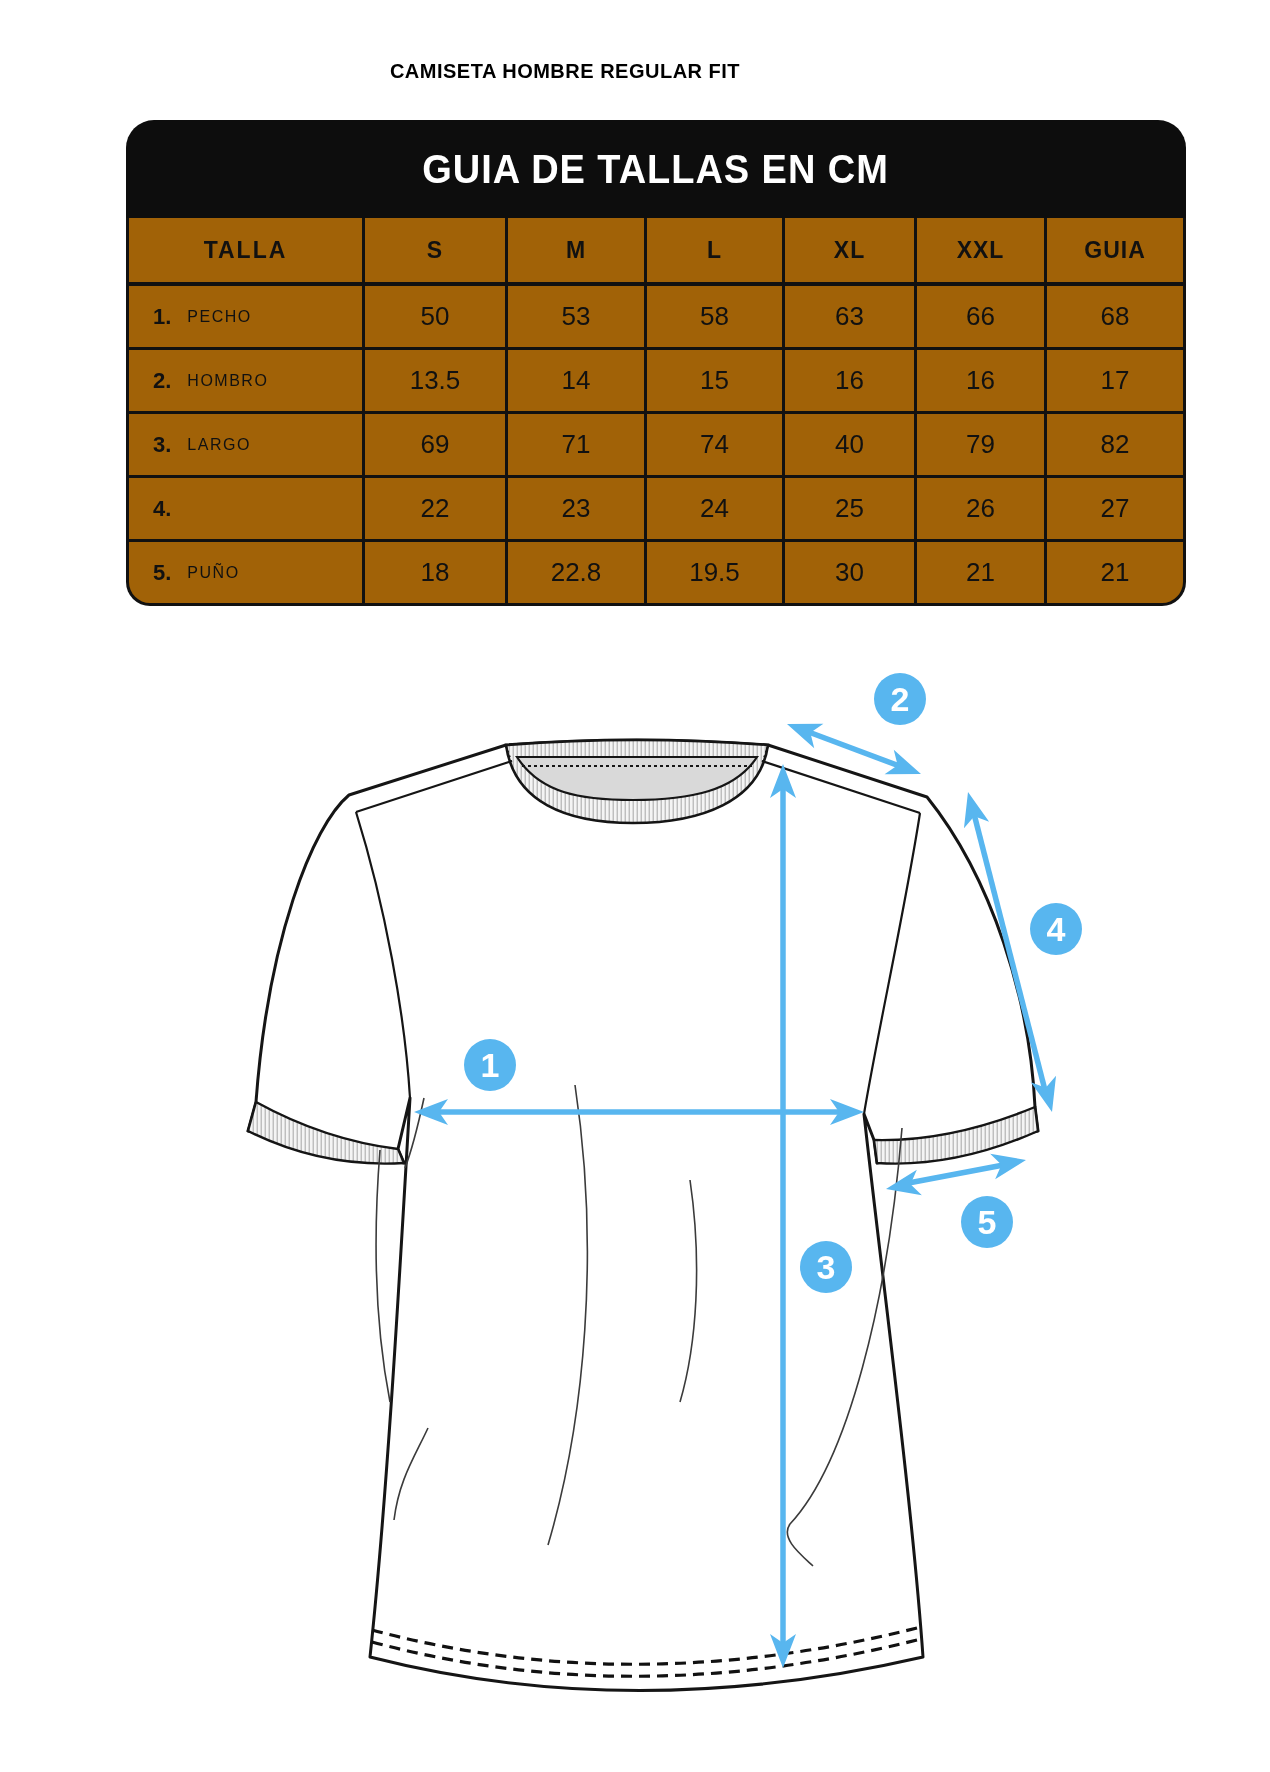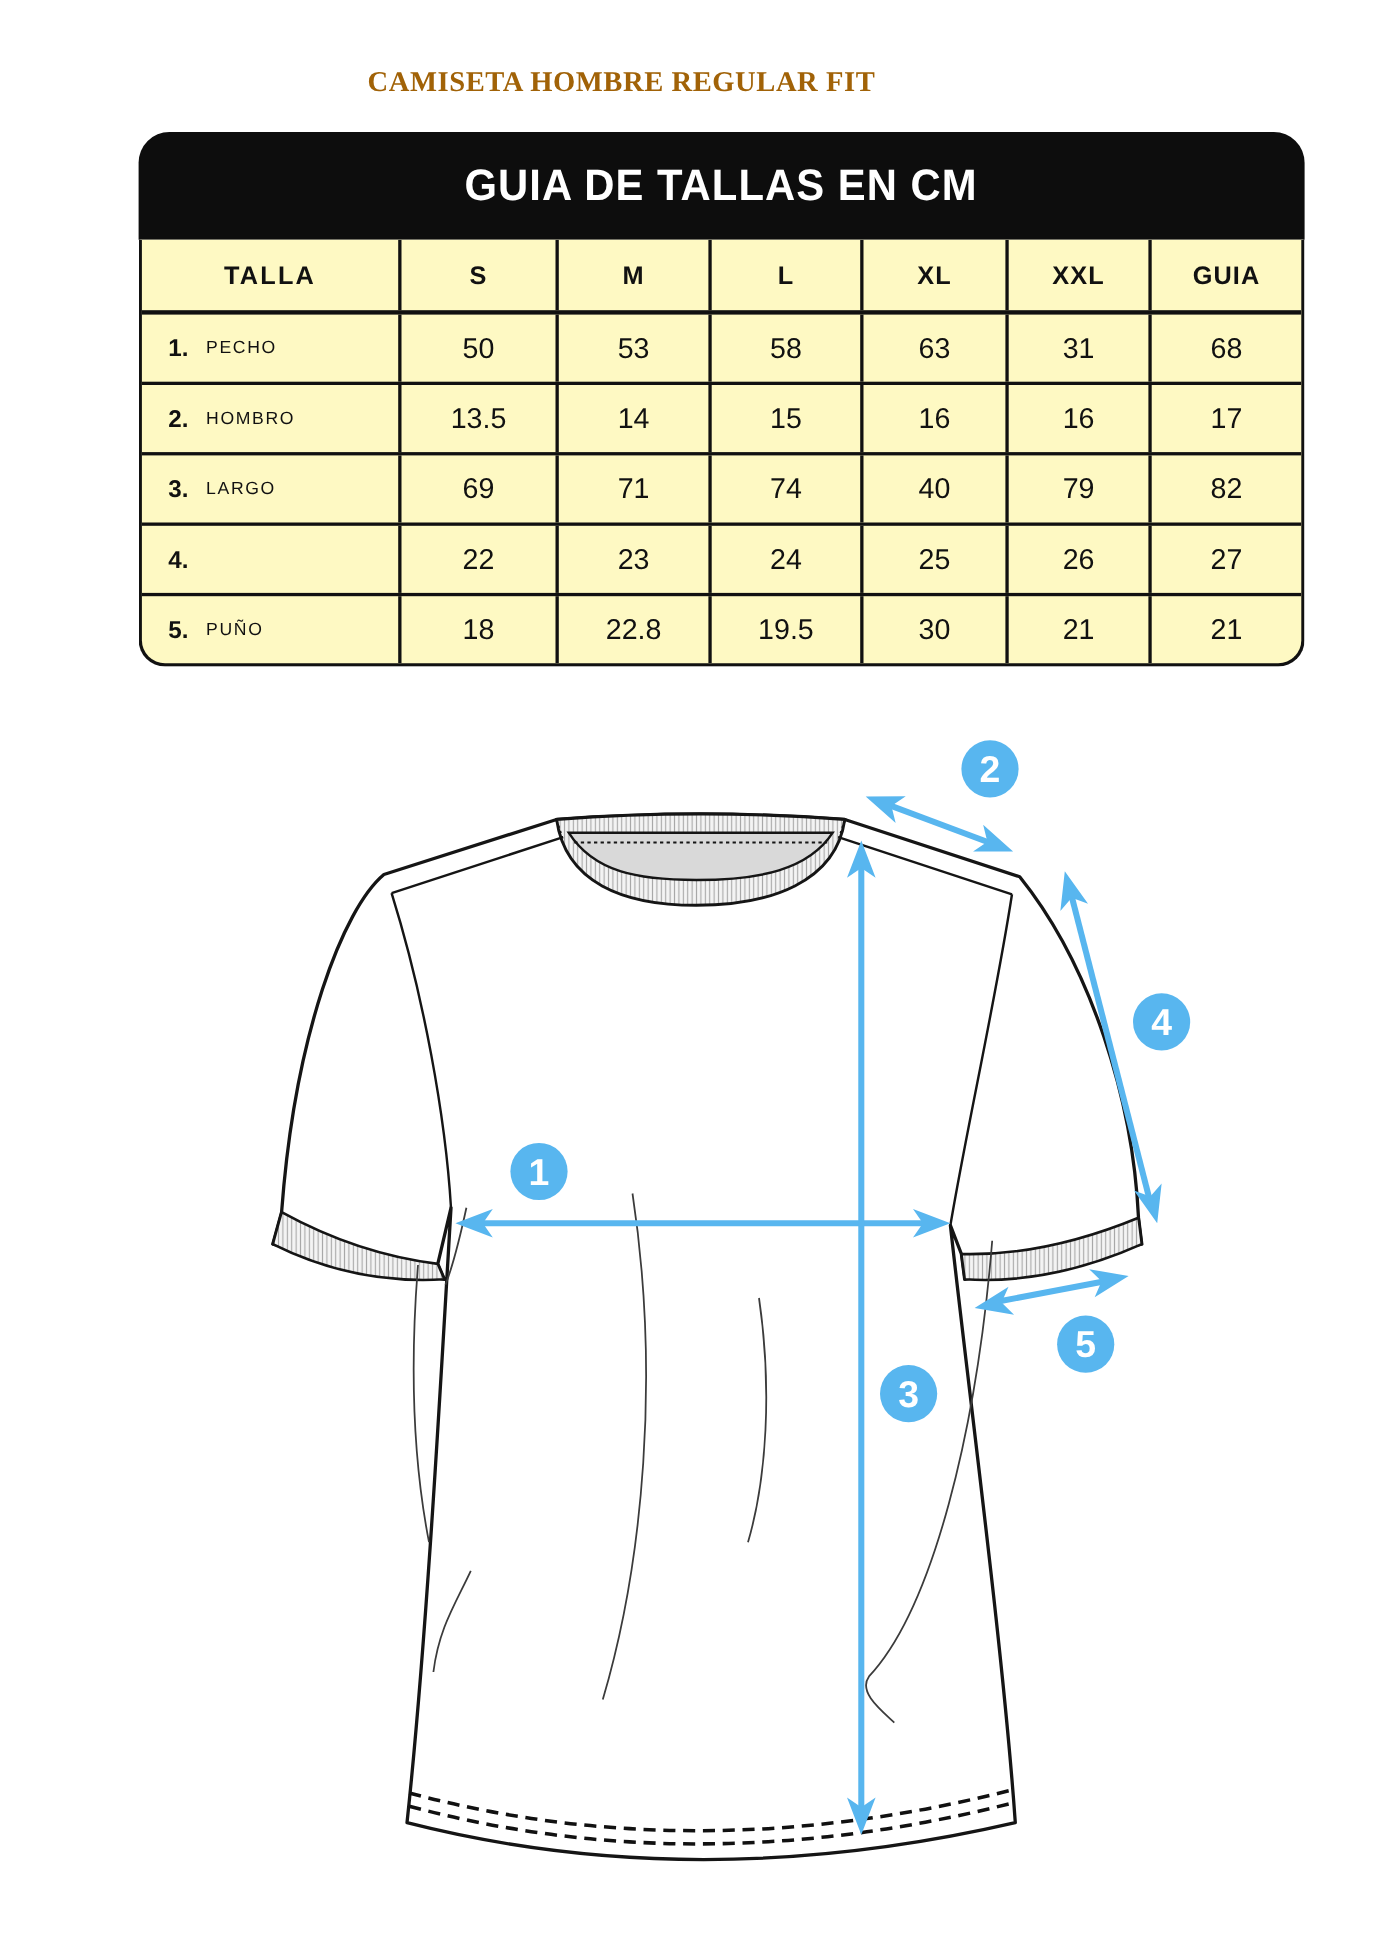--- a/index.html
+++ b/index.html
@@ -1,27 +1,27 @@
 <!DOCTYPE html>
 <html style="--accent: #58B6EF;"><head>
 <meta charset="utf-8">
 <style>
   html,body{margin:0;padding:0;background:#ffffff;}
   .page{position:relative;width:1270px;height:1772px;background:#fff;overflow:hidden;
         font-family:"Liberation Sans","DejaVu Sans",sans-serif;color:#111;}
 
   .page-title{position:absolute;top:60px;left:0;width:1130px;text-align:center;
-              font-size:26px;font-weight:800;letter-spacing:.5px;color:#a16207;font-family:Liberation Serif, serif;}
+              font-size:20px;font-weight:800;letter-spacing:.5px;color:#000000;}
 
   .size-table{position:absolute;left:126px;top:120px;width:1060px;}
   .banner{height:98px;background:#0d0d0d;border-radius:28px 28px 0 0;
           display:flex;align-items:center;justify-content:center;}
   .banner .cond{color:#fff;font-size:40px;font-weight:800;letter-spacing:1px;
                 display:inline-block;transform:scaleX(.95);}
-  .grid{border:3px solid #111;border-top:none;border-radius:0 0 24px 24px;overflow:hidden;background:#fef9c3;}
+  .grid{border:3px solid #111;border-top:none;border-radius:0 0 24px 24px;overflow:hidden;background:#a16207;}
   .trow{display:grid;grid-template-columns:233px 143px 139px 138px 132px 130px 1fr;height:61px;}
   .trow.thead{height:64px;}
   .trow + .trow{border-top:3px solid #111;}
   .trow.first-data{border-top:4px solid #111;}
   .cell{display:flex;align-items:center;justify-content:center;
         font-size:26px;font-weight:400;border-left:3px solid #111;}
   .cell:first-child{border-left:none;}
   .cell.head{font-size:23px;font-weight:800;letter-spacing:1px;}
   .cell.lab{justify-content:flex-start;padding-left:24px;font-weight:400;}
   .cell.lab.head{justify-content:center;padding-left:0;font-weight:800;letter-spacing:2px;}
@@ -55,21 +55,21 @@
 
       <div class="trow first-data">
         <div class="cell lab">
           <span class="rnum">1.</span>
           <span class="rlab">PECHO</span>
         </div>
         <div class="cell">50</div>
         <div class="cell">53</div>
         <div class="cell">58</div>
         <div class="cell">63</div>
-        <div class="cell">31</div>
+        <div class="cell">66</div>
         <div class="cell">68</div>
       </div>
 
       <div class="trow">
         <div class="cell lab">
           <span class="rnum">2.</span>
           <span class="rlab">HOMBRO</span>
         </div>
         <div class="cell">13.5</div>
         <div class="cell">14</div>

